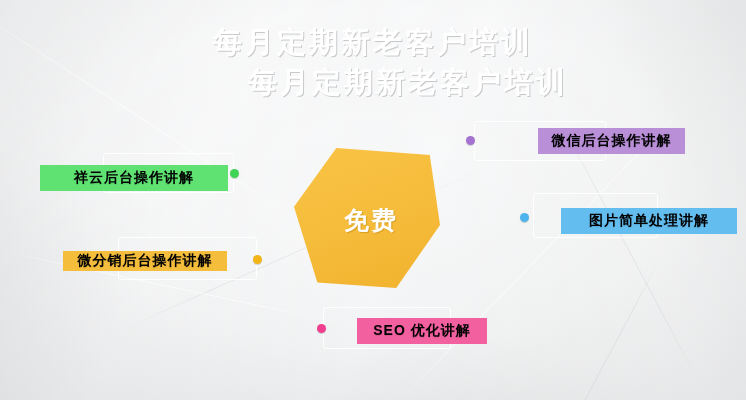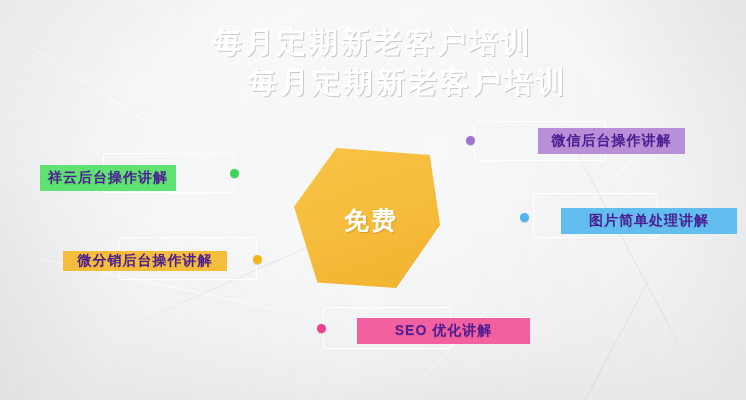--- a/index.html
+++ b/index.html
@@ -141,21 +141,21 @@
     z-index: 9;
     box-shadow: 0 1px 1px rgba(130,132,136,0.35);
   }
 
   
   .label {
     position: absolute;
     display: flex;
     align-items: center;
     justify-content: center;
-    color: #4c1d95;
+    color: #000000;
     font-size: 14px;
     font-weight: bold;
     letter-spacing: 1px;
     white-space: nowrap;
     z-index: 7;
     box-sizing: border-box;
     text-shadow: 0 1px 1px rgba(0,0,0,0.10);
   }
 
   .label-green  { background: #5fe271; }
@@ -200,28 +200,28 @@
   <div class="frame" style="left:533px; top:193px; width:125px; height:45px;"></div>
   <div class="frame" style="left:323px; top:307px; width:128px; height:42px;"></div>
 
   <div class="hex-wrap">
     <div class="hex"></div>
     <div class="hex-label">
       <span>免费</span>
     </div>
   </div>
 
-  <div class="label label-green" style="left:40px; top:165px; width:136px; height:26px;">祥云后台操作讲解</div>
+  <div class="label label-green" style="left:40px; top:165px; width:188px; height:26px;">祥云后台操作讲解</div>
   <div class="dot dot-green" style="left:230px; top:169px;"></div>
 
   <div class="label label-orange" style="left:63px; top:251px; width:164px; height:20px;">微分销后台操作讲解</div>
   <div class="dot dot-orange" style="left:253px; top:255px;"></div>
 
   <div class="label label-purple" style="left:538px; top:128px; width:147px; height:26px;">微信后台操作讲解</div>
   <div class="dot dot-purple" style="left:466px; top:136px;"></div>
 
   <div class="label label-blue" style="left:561px; top:208px; width:176px; height:26px;">图片简单处理讲解</div>
   <div class="dot dot-blue" style="left:520px; top:213px;"></div>
 
-  <div class="label label-pink" style="left:357px; top:318px; width:173px; height:26px;">SEO 优化讲解</div>
+  <div class="label label-pink" style="left:357px; top:318px; width:130px; height:26px;">SEO 优化讲解</div>
   <div class="dot dot-pink" style="left:317px; top:324px;"></div>
 
 </div>
 
 </body></html>

